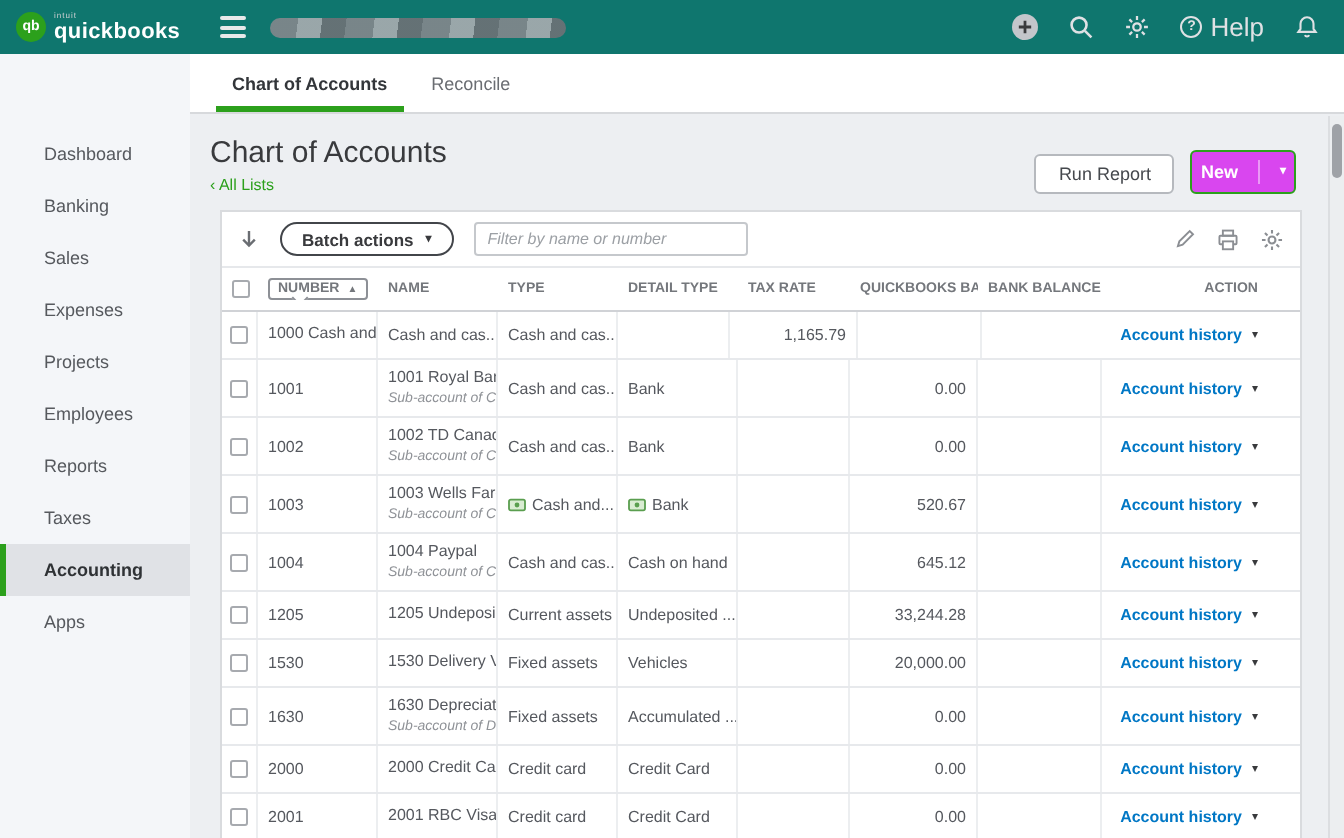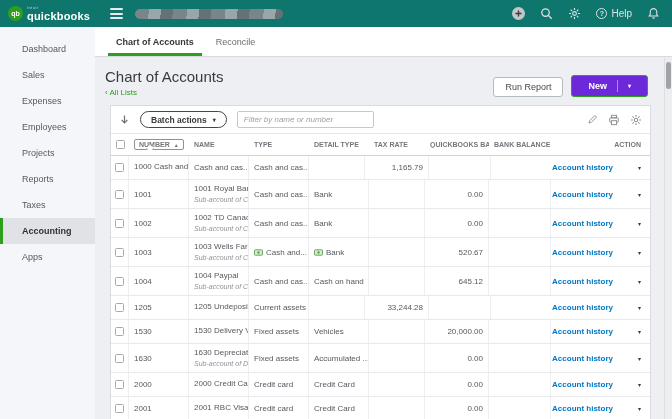--- a/index.html
+++ b/index.html
@@ -17,45 +17,45 @@
   .logo-brand { font-size:11px; font-weight:bold; color:#fff; letter-spacing:.2px; }
   .hamburger { margin-left:20px; display:flex; flex-direction:column; gap:2.5px; cursor:pointer; }
   .hamburger span { width:13px; height:2px; background:#e8e9ea; border-radius:1px; }
   .company-redacted { margin-left:12px; width:148px; height:10px; border-radius:5px; opacity:.9;
       background:repeating-linear-gradient(97deg,#84878c 0 14px,#a9acb0 14px 26px,#6e7176 26px 38px); }
   .topbar-right { margin-left:auto; display:flex; align-items:center; gap:15px; }
   .tb-icon { display:flex; align-items:center; cursor:pointer; }
   .help-wrap { display:flex; align-items:center; gap:4px; cursor:pointer; }
   .help-circle { width:11px; height:11px; border:1px solid #dfe1e4; border-radius:50%; color:#dfe1e4;
                  font-size:7px; font-weight:bold; display:flex; align-items:center; justify-content:center; }
-  .help-label { font-size:10px; color:#dfe1e4; }
+  .help-label { font-size:13px; color:#dfe1e4; }
 
   
   .sidebar { position:absolute; top:27px; left:0; bottom:0; width:95px; background:#f4f6f9; z-index:2; }
-  .sidebar nav { padding-top:9px; }
+  .sidebar nav { padding-top:9px;margin-top:28px; }
   .nav-item { height:26px; line-height:26px; padding-left:22px; font-size:9px; color:#56595e; cursor:pointer; }
   .nav-item.active { background:#e0e2e6; border-left:3px solid #2ca01c; padding-left:19px;
                      color:#2f3235; font-weight:bold; }
 
   
   .main { position:absolute; top:27px; left:95px; right:0; bottom:0; background:#edeff2; overflow:hidden; }
   .tabbar { height:30px; background:#fff; border-bottom:1px solid #d7d9dc; display:flex; padding-left:10px; }
   .tab { font-size:9px; color:#6a6d72; padding:0 11px; display:flex; align-items:center;
          position:relative; cursor:pointer; }
   .tab.active { color:#33363a; font-weight:bold; }
   .tab.active::after { content:""; position:absolute; left:3px; right:3px; bottom:0; height:3px; background:#2ca01c; }
 
   .page-head { display:flex; justify-content:space-between; padding:11px 24px 0 10px; }
   .title { font-size:15px; color:#393a3d; }
   .back { font-size:8px; color:#2ca01c; margin-top:3px; cursor:pointer; }
   .head-buttons { display:flex; gap:8px; align-items:flex-end; margin-top:3px; }
   .btn-secondary { background:#fff; border:1px solid #b6b9be; border-radius:3px; font-size:9px;
                    color:#45484d; padding:4px 11px; cursor:pointer; }
-  .btn-primary { background:#6d28d9; border:1px solid #2ca01c; border-radius:3px; color:#fff; font-size:9px;
-                 font-weight:bold; padding:4px 16px; display:flex; gap:10px; align-items:center; cursor:pointer; }
+  .btn-primary { background:#d946ef; border:1px solid #2ca01c; border-radius:3px; color:#fff; font-size:9px;
+                 font-weight:bold; padding:4px 4px; display:flex; gap:10px; align-items:center; cursor:pointer; }
   .btn-divider { width:1px; height:12px; background:rgba(255,255,255,.45); }
   .caret { font-size:6px; line-height:1; }
 
   
   .card { margin:8px 21px 0 15px; background:#fff; border:1px solid #d9dbde; }
   .toolbar { height:27px; display:flex; align-items:center; padding:0 8px; gap:10px; }
   .dl-icon { display:flex; cursor:pointer; }
   .pill { border:1px solid #42454a; border-radius:10px; height:17px; padding:0 10px; display:flex;
           align-items:center; gap:6px; font-size:8.5px; font-weight:bold; color:#393a3d; background:#fff; cursor:pointer; }
   .filter-input { width:137px; height:17px; border:1px solid #c5c8cc; border-radius:2px;
@@ -75,21 +75,21 @@
   .sort-glyph { font-size:5px; color:#74777c; }
 
   .c-check  { width:18px; display:flex; justify-content:center; align-items:center; }
   .c-number { width:60px; padding-left:5px; }
   .c-name   { width:60px; padding-left:5px; }
   .c-type   { width:60px; padding-left:5px; }
   .c-detail { width:60px; padding-left:5px; }
   .c-tax    { width:56px; padding-left:5px; }
   .c-qb     { width:64px; padding-right:5px; justify-content:flex-end; text-align:right; }
   .c-bank   { width:62px; padding-left:5px; }
-  .c-action { flex:1; padding-right:9px; justify-content:flex-end; text-align:right;gap:20px; }
+  .c-action { flex:1; padding-right:21px; justify-content:flex-end; text-align:right; }
   .thead .c-qb { justify-content:flex-start; text-align:left; padding-left:5px; }
 
   .checkbox { width:9px; height:9px; border:1px solid #a7aaaf; border-radius:1.5px; background:#fff; cursor:pointer; }
 
   .trow { display:flex; border-bottom:1px solid #e7e9ec; height:24px; }
   .trow.two-line { height:29px; }
   .cell { display:flex; align-items:center; font-size:8px; color:#55585e;
           overflow:hidden; white-space:nowrap; border-right:1px solid #eceef0; }
   .cell.c-action { border-right:none; }
   .c-name.cell { flex-direction:column; justify-content:center; align-items:flex-start; line-height:1.3; }
@@ -148,24 +148,25 @@
           <path d="M8 2a4 4 0 0 0-4 4v3.2L2.7 11h10.6L12 9.2V6a4 4 0 0 0-4-4z"></path>
           <path d="M6.7 13a1.4 1.4 0 0 0 2.6 0"></path>
         </svg>
     </span>
   </div>
 </div>
 
 <div class="sidebar">
   <nav>
       <div class="nav-item">Dashboard</div>
+      <div class="nav-item">Banking</div>
       <div class="nav-item">Sales</div>
       <div class="nav-item">Expenses</div>
+      <div class="nav-item">Projects</div>
       <div class="nav-item">Employees</div>
-      <div class="nav-item">Projects</div>
       <div class="nav-item">Reports</div>
       <div class="nav-item">Taxes</div>
       <div class="nav-item active">Accounting</div>
       <div class="nav-item">Apps</div>
     </nav>
 </div>
 
 <div class="main">
 
   <div class="tabbar">
@@ -391,20 +392,24 @@
           </div>
     <div class="cell c-number">1205</div>
     <div class="cell c-name">
       <span>1205 Undeposite</span>
 
     </div>
     <div class="cell c-type">
 
       <span>Current assets</span>
     </div>
+    <div class="cell c-detail">
+
+      <span>Undeposited ...</span>
+    </div>
     <div class="cell c-tax"></div>
     <div class="cell c-qb">33,244.28</div>
     <div class="cell c-bank"></div>
     <div class="cell c-action">
       <a class="act-link">Account history</a>
       <span class="act-caret">▾</span>
     </div>
   </div>
 
   <div class="trow">

